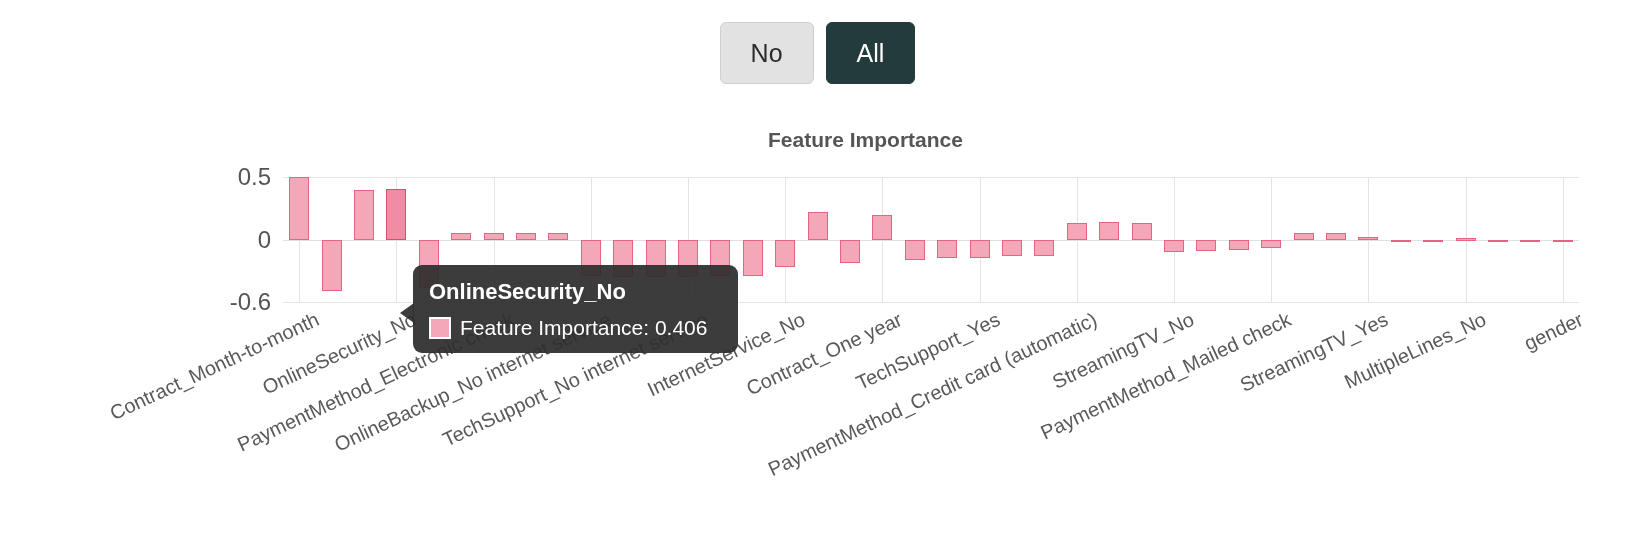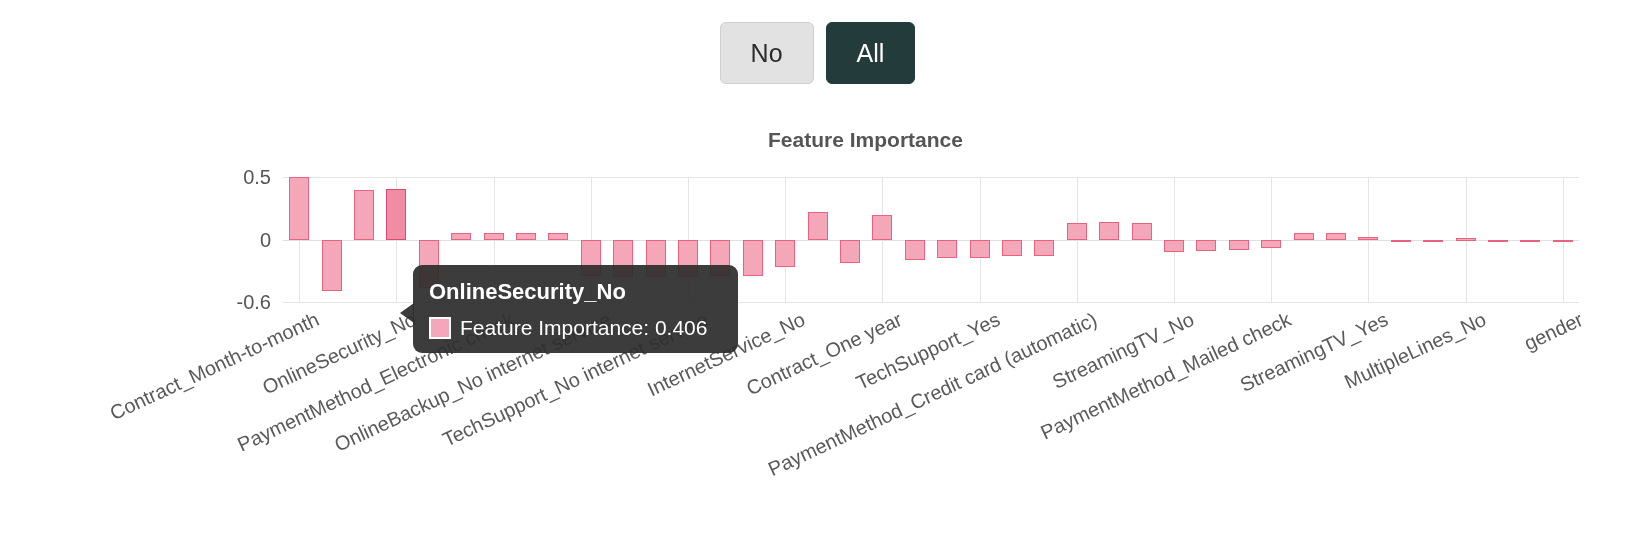--- a/index.html
+++ b/index.html
@@ -38,21 +38,21 @@
   }
   
   .hgrid{position:absolute;left:0;width:1296px;height:1px;background:#e4e4e4;}
   .vgrid{position:absolute;top:0;width:1px;height:125px;background:#e4e4e4;}
   .zeroline{background:#e0e0e0;}
   .bar{position:absolute;box-sizing:border-box;
        background:#f4a7b9;border:1.5px solid #e8637f;}
   .bar.hl{background:#f08ca4;border-color:#e04a6c;}
   
   .ytick{
-    position:absolute;right:0;font-size:20px;color:#555555;
+    position:absolute;right:0;font-size:24px;color:#555555;
     transform:translateY(-50%);text-align:right;white-space:nowrap;
   }
   #ytick-col{position:absolute;left:155px;top:57px;width:68px;height:125px;}
   
   #xlabels{position:absolute;left:235px;top:188px;width:1296px;height:0;}
   .xtick{
     position:absolute;top:0;
     font-size:20px;color:#5a5a5a;white-space:nowrap;
     transform-origin:right top;
     transform:translateX(-100%) rotate(-25deg);

